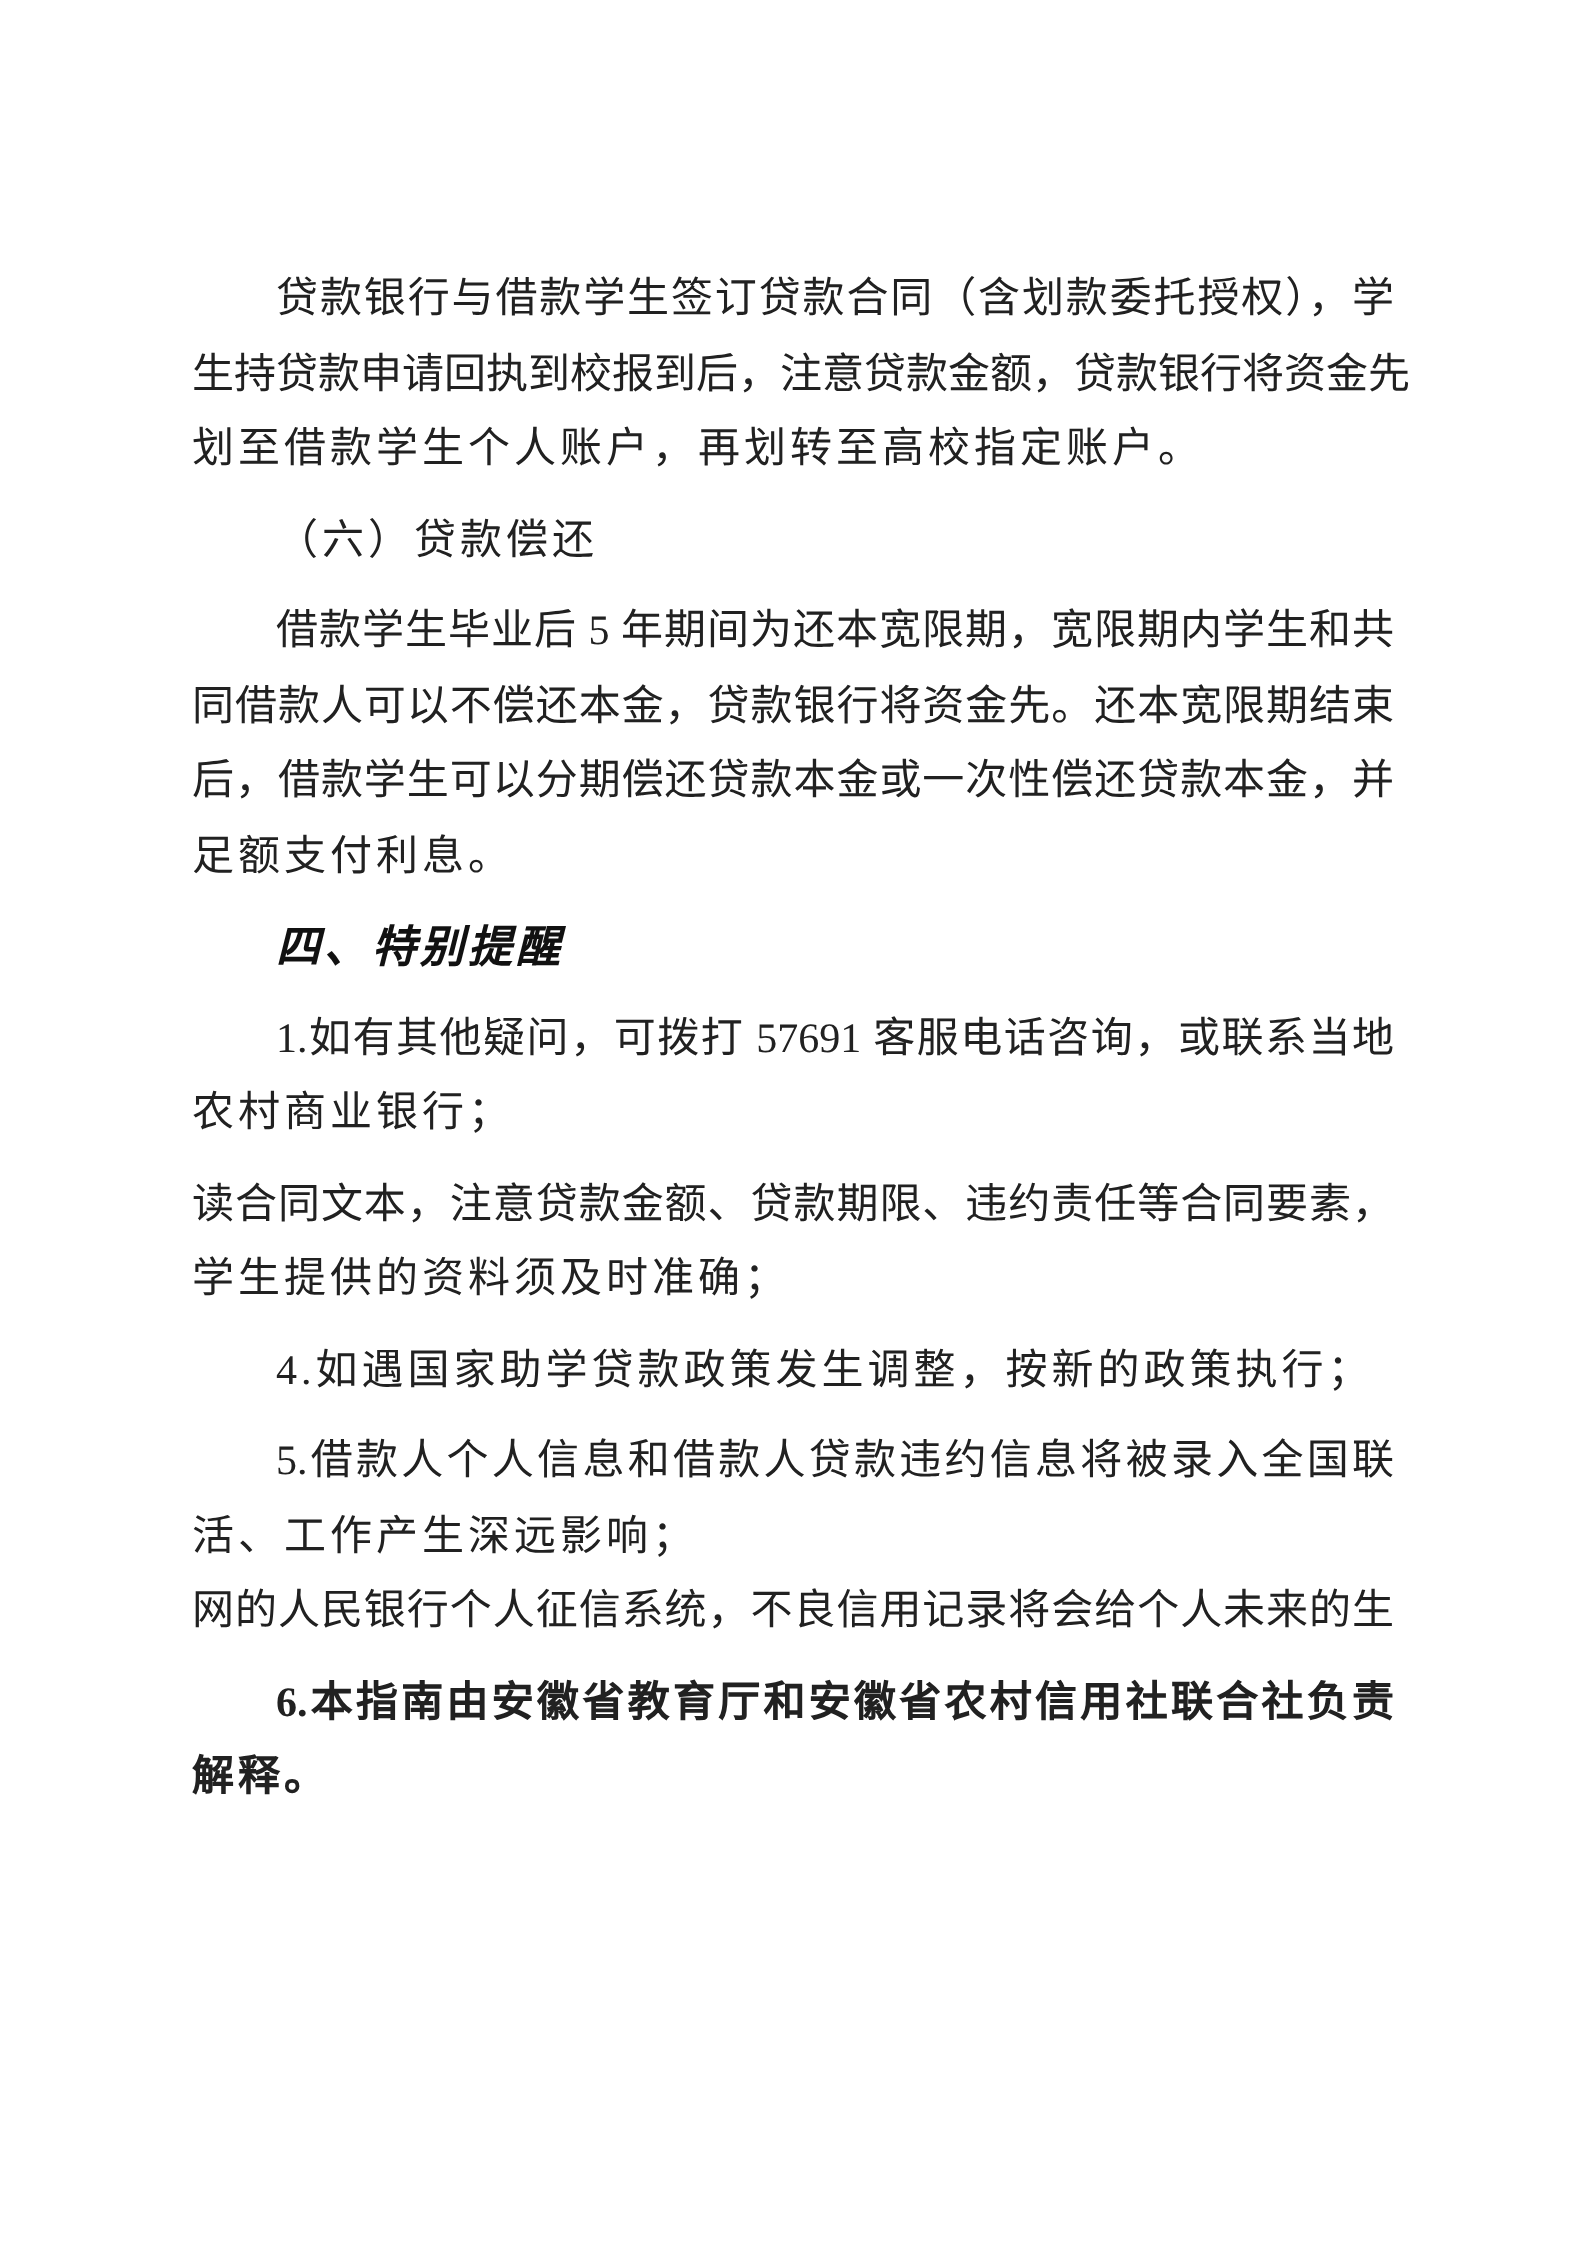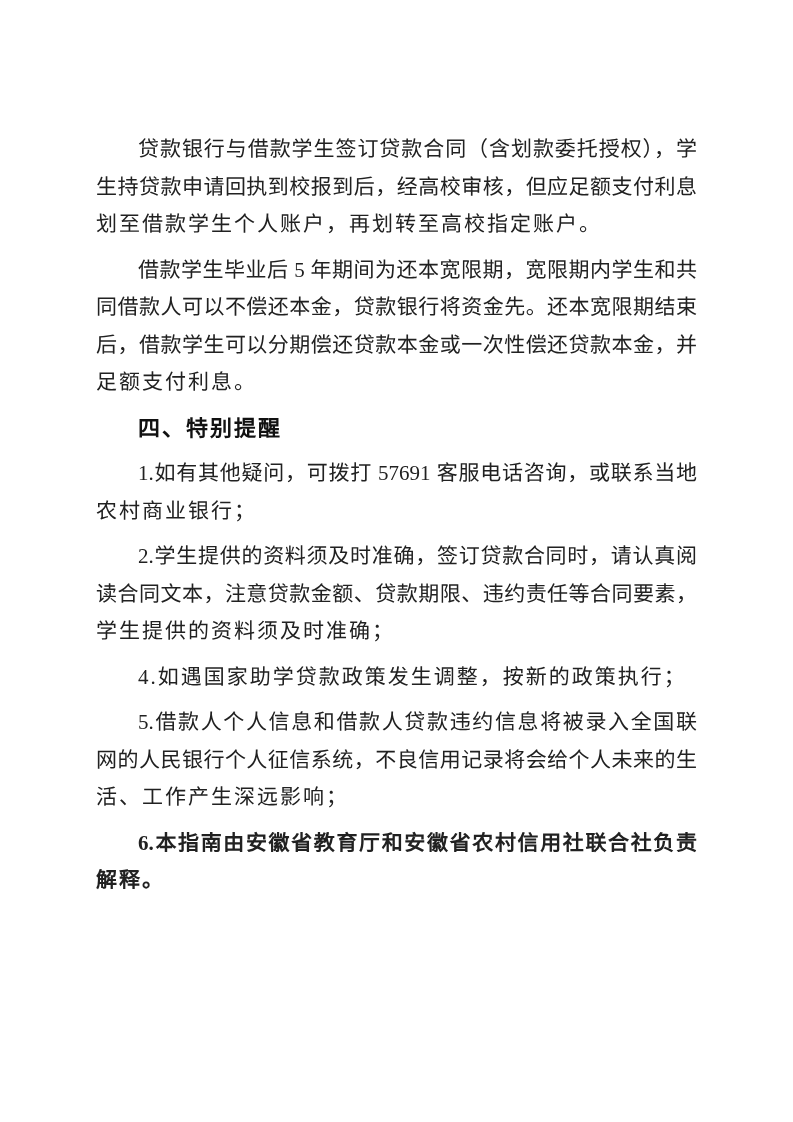--- a/index.html
+++ b/index.html
@@ -45,66 +45,69 @@
   }
   .line.last {
     text-align-last: left;
     letter-spacing: 2px;
   }
   .line.headline {
     font-family: "Liberation Sans", "DejaVu Sans", sans-serif;
     font-weight: bold;
     font-size: 22px;
     color: #111111;
+    font-style: italic;
   }
 </style>
 </head>
 <body>
 
 <div class="page">
   <div class="content">
 
     <div class="para">
       <div class="line first full">贷款银行与借款学生签订贷款合同（含划款委托授权），学</div>
-      <div class="line full">生持贷款申请回执到校报到后，经高校审核，但应足额支付利息</div>
+      <div class="line full">生持贷款申请回执到校报到后，注意贷款金额，贷款银行将资金先</div>
       <div class="line last">划至借款学生个人账户，再划转至高校指定账户。</div>
     </div>
 
+    <div class="para">
+      <div class="line first last">（六）贷款偿还</div>
+    </div>
 
     <div class="para">
       <div class="line first full">借款学生毕业后 5 年期间为还本宽限期，宽限期内学生和共</div>
       <div class="line full">同借款人可以不偿还本金，贷款银行将资金先。还本宽限期结束</div>
       <div class="line full">后，借款学生可以分期偿还贷款本金或一次性偿还贷款本金，并</div>
       <div class="line last">足额支付利息。</div>
     </div>
 
     <div class="para">
       <div class="line first last headline">四、特别提醒</div>
     </div>
 
     <div class="para">
       <div class="line first full">1.如有其他疑问，可拨打 57691 客服电话咨询，或联系当地</div>
       <div class="line last">农村商业银行；</div>
     </div>
 
     <div class="para">
-      <div class="line first full">2.学生提供的资料须及时准确，签订贷款合同时，请认真阅</div>
       <div class="line full">读合同文本，注意贷款金额、贷款期限、违约责任等合同要素，</div>
       <div class="line last">学生提供的资料须及时准确；</div>
     </div>
 
 
     <div class="para">
       <div class="line first last">4.如遇国家助学贷款政策发生调整，按新的政策执行；</div>
     </div>
 
     <div class="para">
       <div class="line first full">5.借款人个人信息和借款人贷款违约信息将被录入全国联</div>
+      <div class="line last">活、工作产生深远影响；</div>
       <div class="line full">网的人民银行个人征信系统，不良信用记录将会给个人未来的生</div>
-      <div class="line last">活、工作产生深远影响；</div>
     </div>
 
     <div class="para">
       <div class="line first full">6.本指南由安徽省教育厅和安徽省农村信用社联合社负责</div>
       <div class="line last">解释。</div>
     </div>
 
   </div>
 </div>
 

